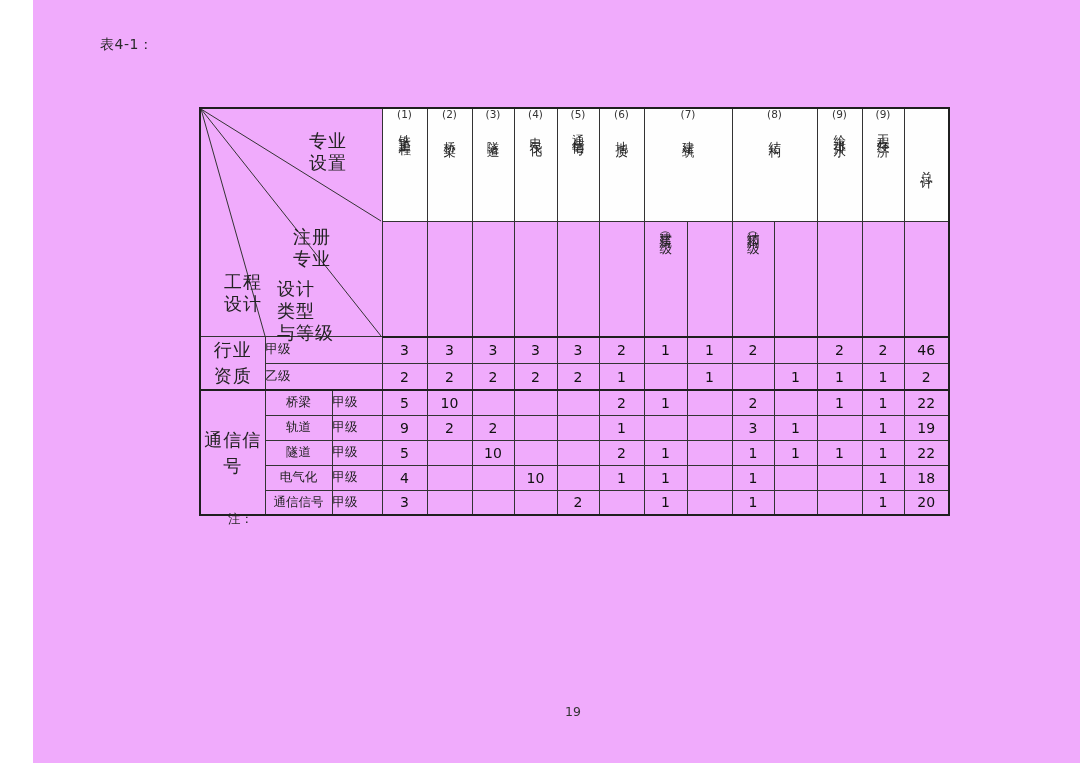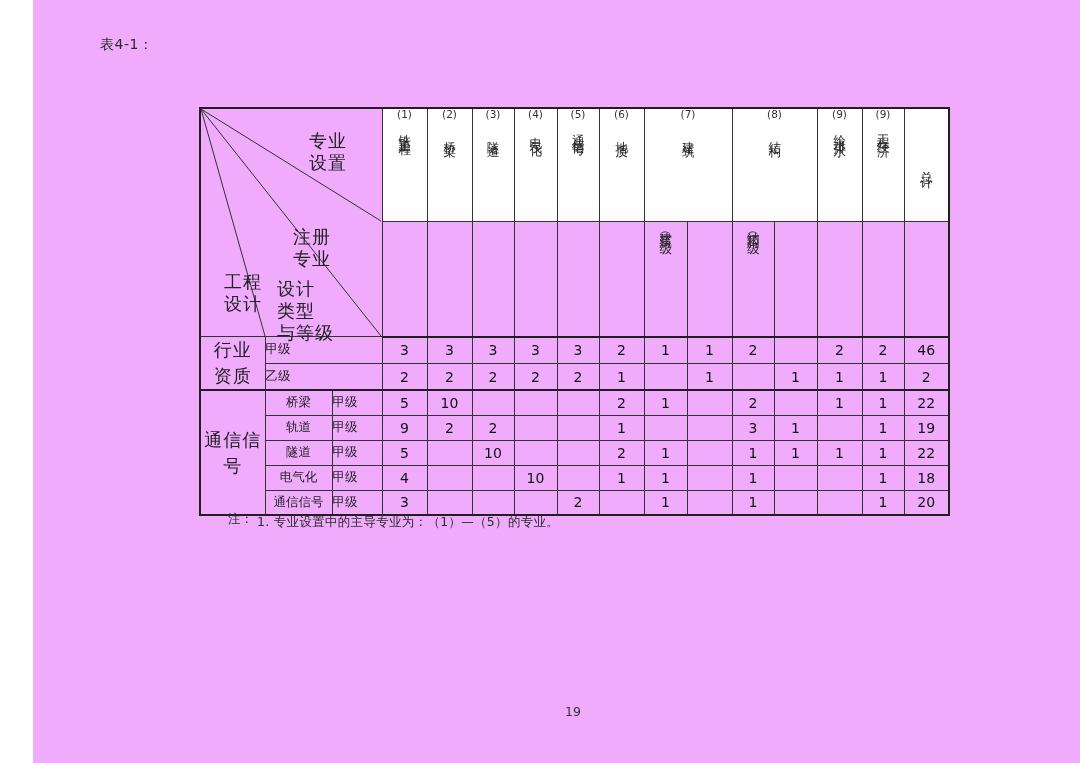--- a/index.html
+++ b/index.html
@@ -265,18 +265,17 @@
       <td class="v"></td>
       <td class="v">1</td>
       <td class="v">20</td>
     </tr>
   </tbody>
     </table>
 
   <div class="notes">
     <span class="notes-prefix">注：</span>
     <span class="notes-lines">
-      <div>1. 专业设置中的主导专业为：（1）—（5）的专业。</div>
     </span>
   </div>
 
   <div class="page-number">19</div>
 </div>
 
 </body></html>

